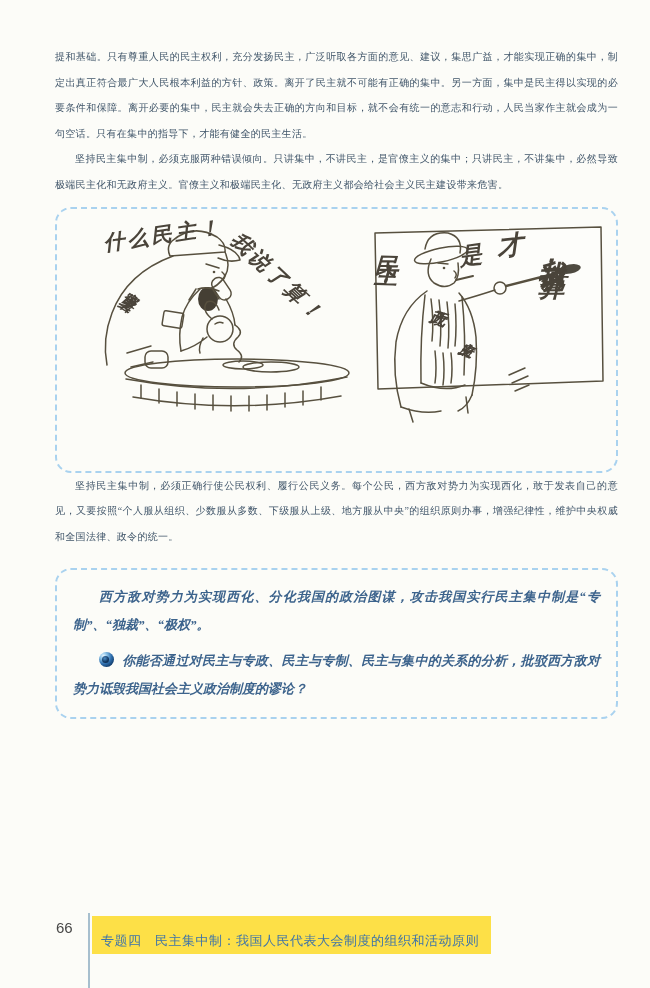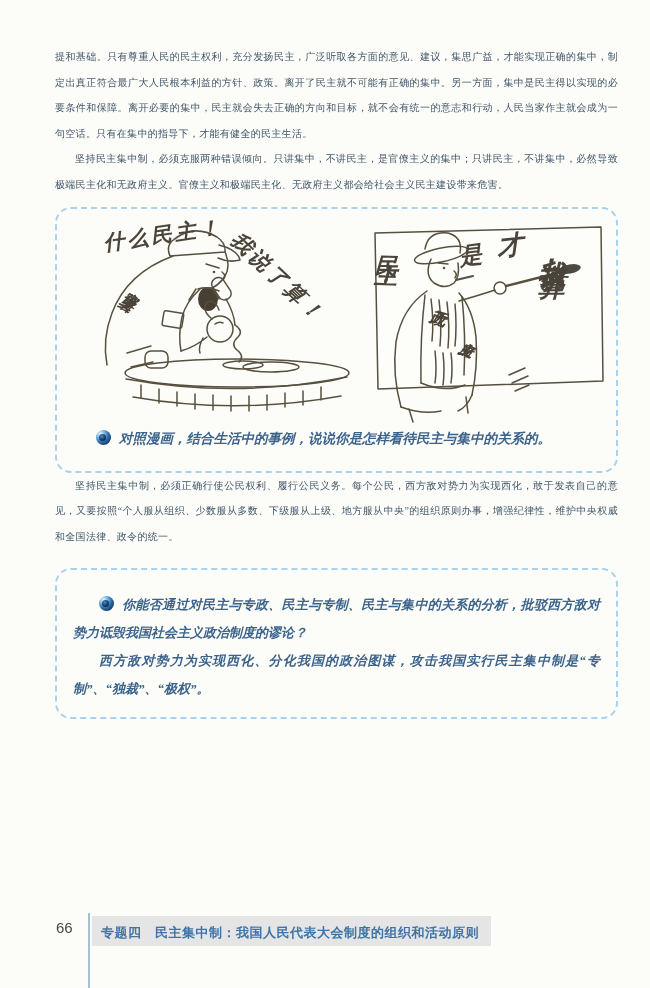--- a/index.html
+++ b/index.html
@@ -49,24 +49,24 @@
   .cap-wall-minzhu{left:306px;top:20px;font-size:23px;letter-spacing:6px;transform:rotate(2deg);}
   .cap-anarchy1{left:368px;top:80px;font-size:16px;transform:rotate(18deg);transform-origin:top left;}
   .cap-anarchy2{left:398px;top:112px;font-size:14px;transform:rotate(22deg);transform-origin:top left;}
 
   
   .page-num{position:absolute;left:56px;top:919px;font-size:15px;color:#474747;
     font-family:"Liberation Sans","DejaVu Sans",sans-serif;}
   .footer-rule{position:absolute;left:88px;top:913px;width:2px;height:75px;background:#a7bfce;}
   .footer-band{
     position:absolute;left:92px;top:916px;
-    background:#e5e5e5;color:#3f74a8;
+    background:#fde047;color:#3f74a8;
     font-family:"Liberation Sans","DejaVu Sans",sans-serif;
-    font-size:13px;font-weight:bold;letter-spacing:0.5px;
-    padding:8px 12px 4px 9px;white-space:nowrap;
+    font-size:13px;font-weight:normal;letter-spacing:0.5px;
+    padding:16px 12px 4px 9px;white-space:nowrap;
   }
 </style>
 </head>
 <body>
 
 <div class="page">
   <div class="content">
 
     <p class="body">提和基础。只有尊重人民的民主权利，充分发扬民主，广泛听取各方面的意见、建议，集思广益，才能实现正确的集中，制定出真正符合最广大人民根本利益的方针、政策。离开了民主就不可能有正确的集中。另一方面，集中是民主得以实现的必要条件和保障。离开必要的集中，民主就会失去正确的方向和目标，就不会有统一的意志和行动，人民当家作主就会成为一句空话。只有在集中的指导下，才能有健全的民主生活。</p>
     <p class="body indent">坚持民主集中制，必须克服两种错误倾向。只讲集中，不讲民主，是官僚主义的集中；只讲民主，不讲集中，必然导致极端民主化和无政府主义。官僚主义和极端民主化、无政府主义都会给社会主义民主建设带来危害。</p>
@@ -136,32 +136,29 @@
         <div class="cap cap-shout2">我说了算！</div>
         <div class="cap vtext cap-bureaucrat">官僚主义者</div>
         <div class="cap vtext cap-wall-right">我说了算，</div>
         <div class="cap cap-wall-cai">才</div>
         <div class="cap cap-wall-shi">是</div>
         <div class="cap vtext cap-wall-minzhu">民主！</div>
         <div class="cap vtext cap-anarchy1">无政</div>
         <div class="cap vtext cap-anarchy2">府主义</div>
       </div>
 
-      <div class="question-row">
-        <span class="globe"></span><span>对照漫画，结合生活中的事例，说说你是怎样看待民主与集中的关系的。</span>
-      </div>
     </div>
 
     <p class="body indent p3">坚持民主集中制，必须正确行使公民权利、履行公民义务。每个公民，西方敌对势力为实现西化，敢于发表自己的意见，又要按照“个人服从组织、少数服从多数、下级服从上级、地方服从中央”的组织原则办事，增强纪律性，维护中央权威和全国法律、政令的统一。</p>
 
     <div class="dashed-box activity-box">
+      <p class="kai statement">西方敌对势力为实现西化、分化我国的政治图谋，攻击我国实行民主集中制是“专制”、“独裁”、“极权”。</p>
       <p class="kai activity-question">
         <span class="globe"></span><span>你能否通过对民主与专政、民主与专制、民主与集中的关系的分析，批驳西方敌对势力诋毁我国社会主义政治制度的谬论？</span>
       </p>
-      <p class="kai statement">西方敌对势力为实现西化、分化我国的政治图谋，攻击我国实行民主集中制是“专制”、“独裁”、“极权”。</p>
     </div>
 
   </div>
 
   <span class="page-num">66</span>
   <div class="footer-rule"></div>
   <div class="footer-band">专题四　民主集中制：我国人民代表大会制度的组织和活动原则</div>
 </div>
 
 </body></html>

